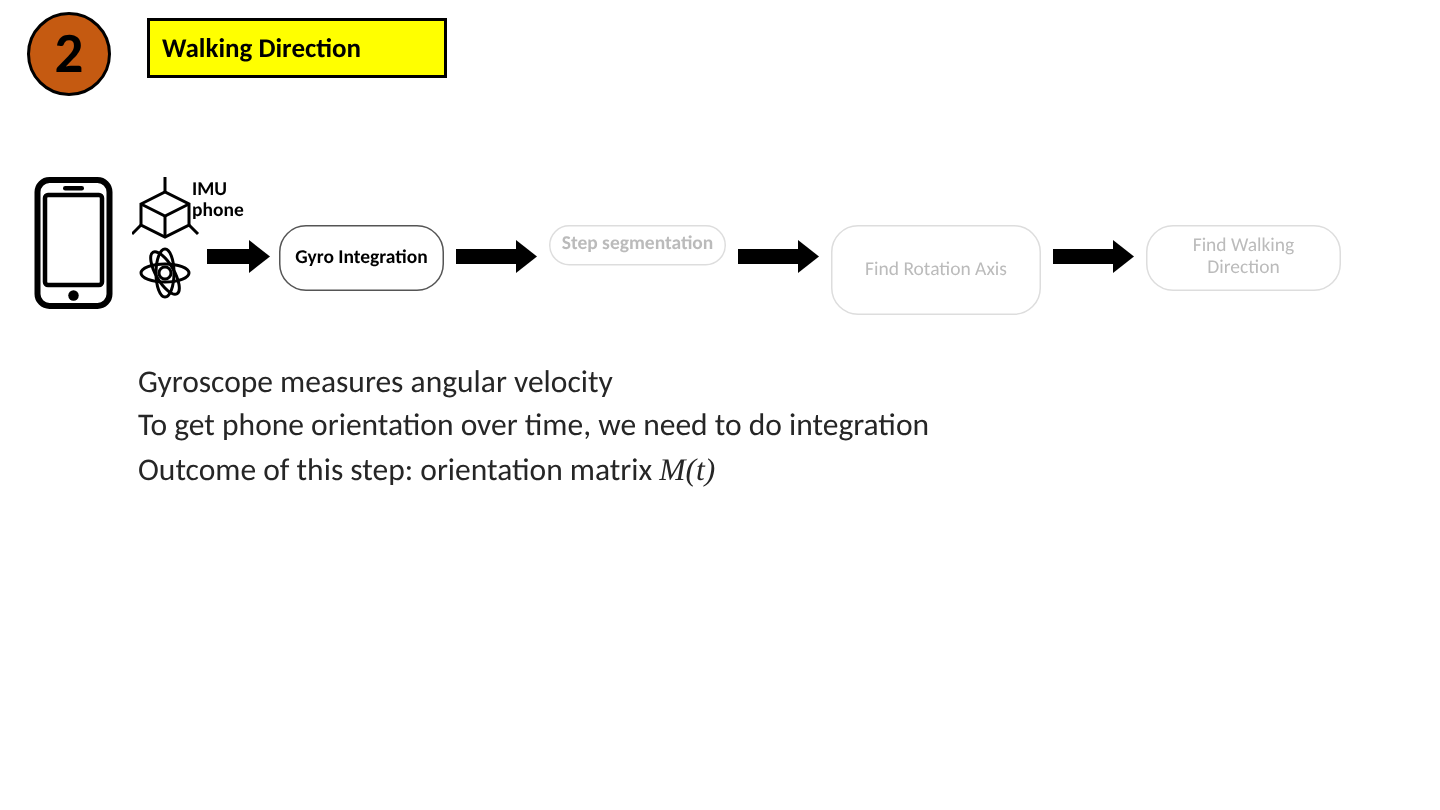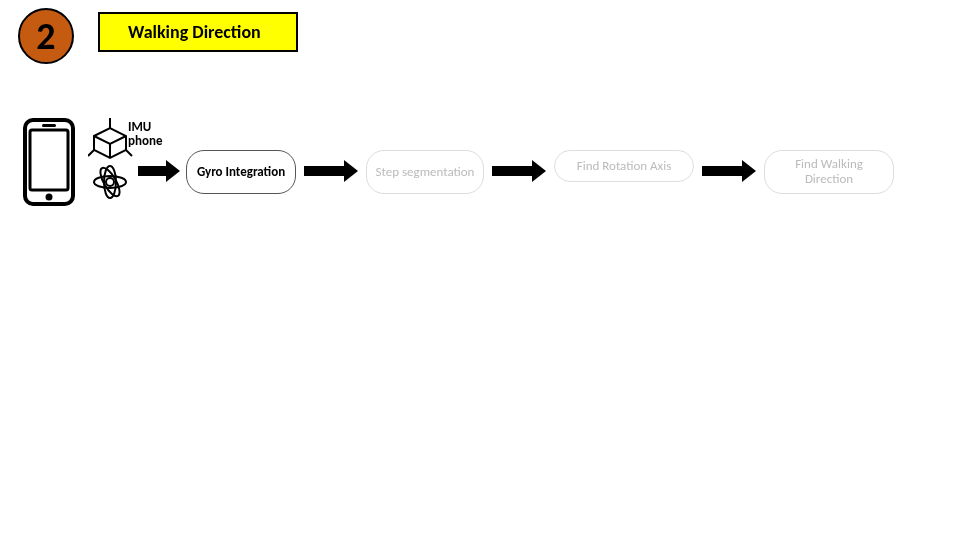--- a/index.html
+++ b/index.html
@@ -10,21 +10,21 @@
     position: absolute; left: 18px; top: 8px;
     width: 56px; height: 56px; border-radius: 50%;
     background: #C55A11; border: 2px solid #000;
     display: flex; align-items: center; justify-content: center;
     font-size: 38px; font-weight: 700; color: #000;
   }
   .section-title {
     position: absolute; left: 98px; top: 12px;
     width: 200px; height: 40px;
     background: #FFFF00; border: 2px solid #000;
-    display: flex; align-items: center; padding: 0 28px;
+    display: flex; align-items: center; padding: 0 8px;
     font-size: 18px; font-weight: 700;
   }
 
   .phone { position: absolute; left: 22px; top: 118px; width: 54px; height: 88px; }
   .sensors { position: absolute; left: 88px; top: 118px; width: 46px; }
 
   .imu-label { position: absolute; left: 128px; top: 120px; font-size: 13px; line-height: 1.1; font-weight: bold; }
 
   .arrow { position: absolute; height: 22px; display: flex; align-items: center; }
   .arrow .shaft { height: 10px; background: #000; }
@@ -96,36 +96,41 @@
 
   <div class="pill active" style="left:186px; top:150px; width:110px; height:44px;">
     <span>Gyro Integration</span>
   </div>
 
   <div class="arrow" style="left:304px; top:160px;">
     <div class="shaft" style="width:40px;"></div>
       <div class="head"></div>
   </div>
 
-  <div class="pill dim" style="left:366px; top:150px; width:118px; height:44px;">
+  <div class="pill dim" style="left:366px; top:150px; width:118px; height:27px;font-weight:bold;">
     <span>Step segmentation</span>
   </div>
 
   <div class="arrow" style="left:492px; top:160px;">
     <div class="shaft" style="width:40px;"></div>
       <div class="head"></div>
   </div>
 
-  <div class="pill dim" style="left:554px; top:150px; width:140px; height:32px;">
+  <div class="pill dim" style="left:554px; top:150px; width:140px; height:60px;">
     <span>Find Rotation Axis</span>
   </div>
 
   <div class="arrow" style="left:702px; top:160px;">
     <div class="shaft" style="width:40px;"></div>
       <div class="head"></div>
   </div>
 
   <div class="pill dim" style="left:764px; top:150px; width:130px; height:44px;">
     <span>Find Walking Direction</span>
   </div>
 
+  <div class="paragraph">
+    <span>Gyroscope measures angular velocity</span><br>
+    <span>To get phone orientation over time, we need to do integration</span><br>
+    <span>Outcome of this step:  orientation matrix </span><span class="formula">M(t)</span>
+  </div>
 
 </div>
 
 </body></html>

